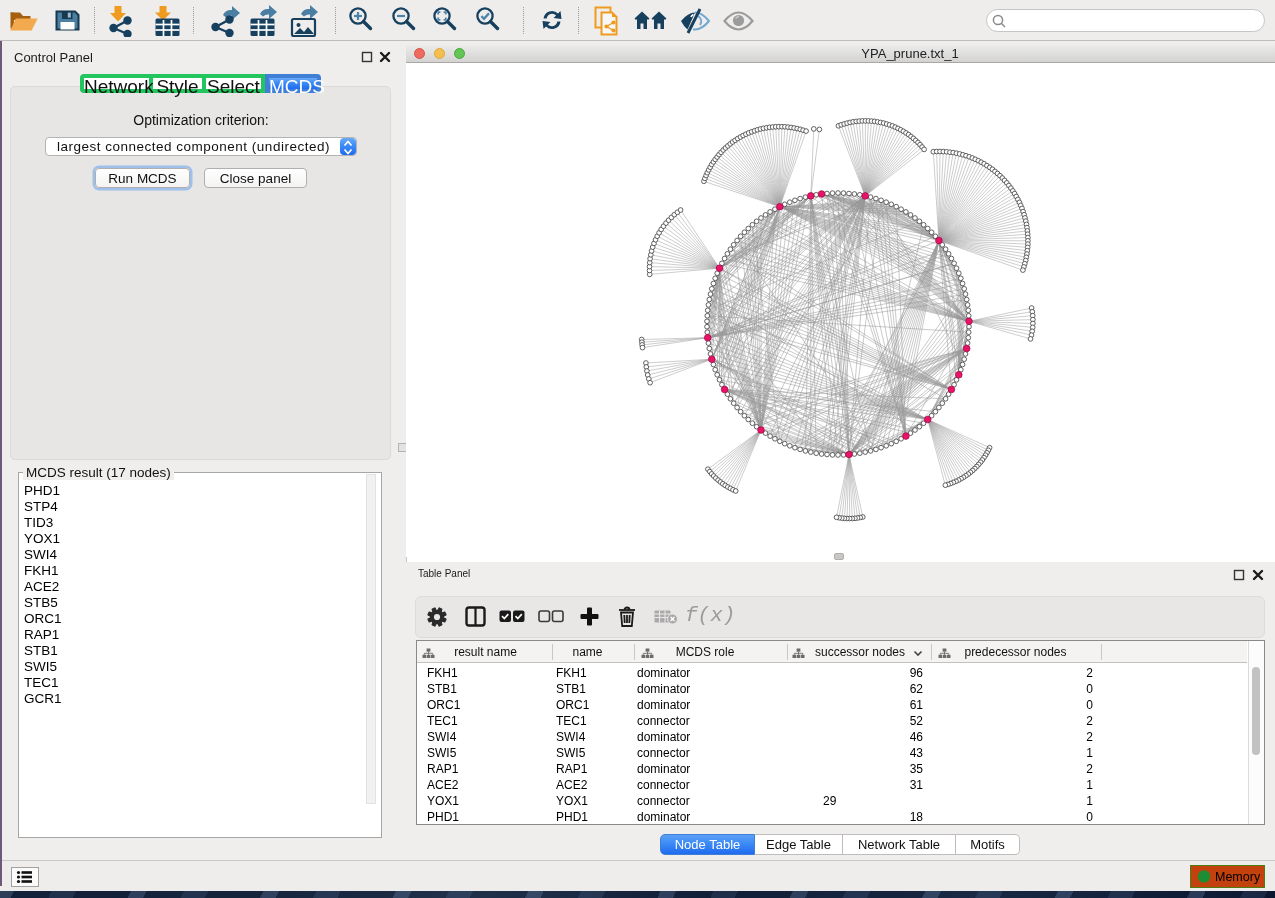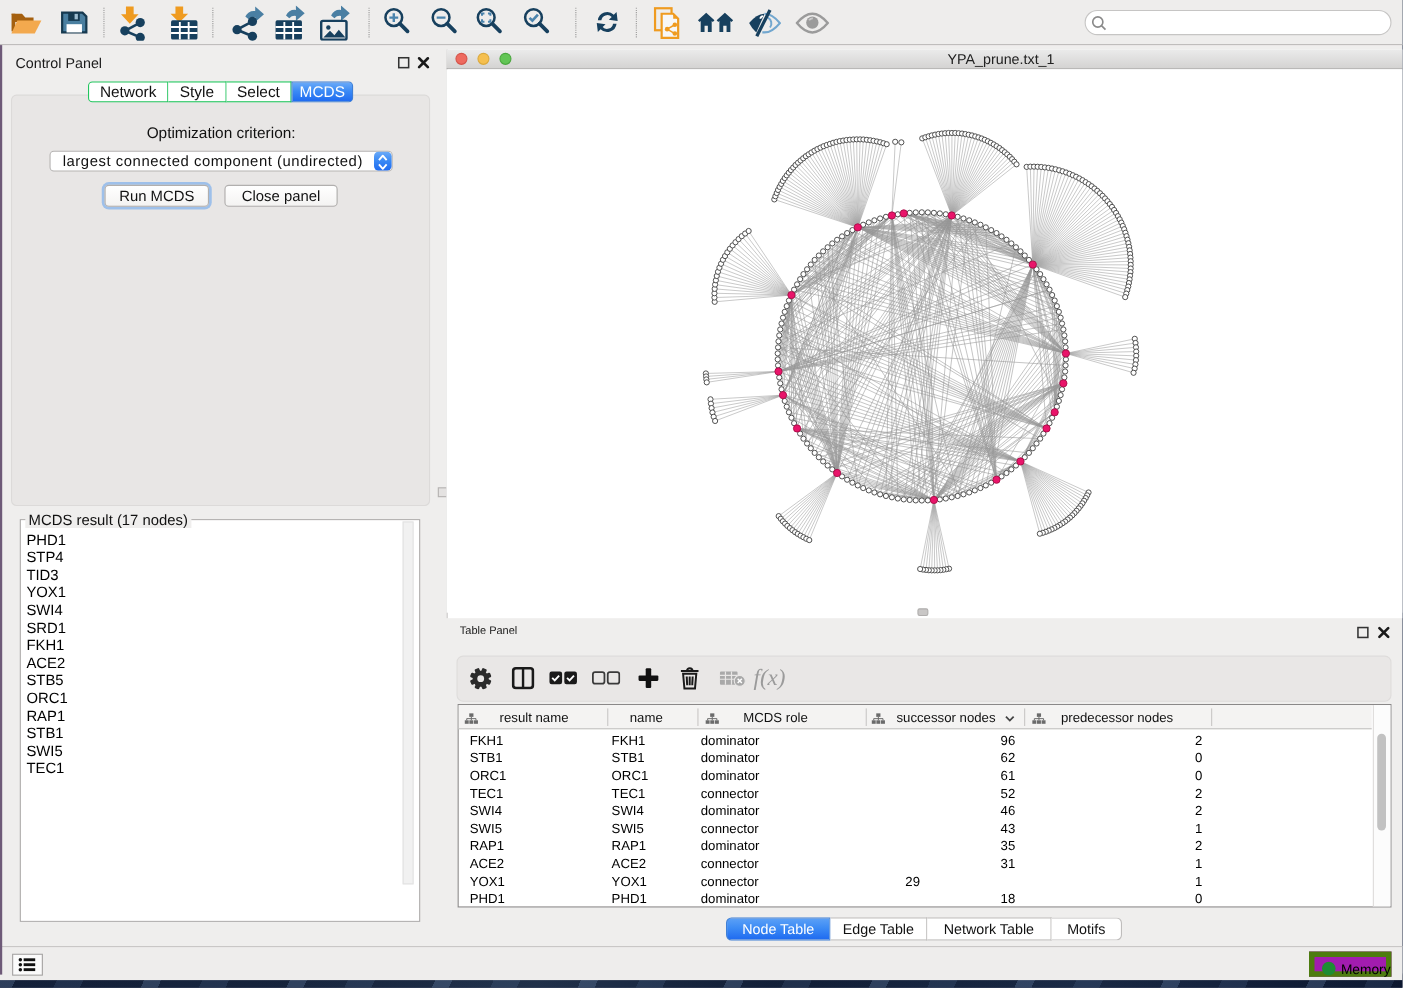--- a/index.html
+++ b/index.html
@@ -13,22 +13,22 @@
 #edgeline { left:0; top:41px; width:2px; height:845px; background:#6e5a78; z-index:30; }
 
 #toolbar { left:0; top:0; width:1275px; height:41px; background:#eeedec; border-bottom:1px solid #bfbdbc; }
 .tsep { position:absolute; top:7px; width:0; height:27px; border-left:1px dotted #9a9a9a; }
 .ticon { position:absolute; top:0; }
 #search { position:absolute; left:986px; top:9px; width:279px; height:23px; background:#fff;
   border:1px solid #c6c5c4; border-radius:12px; }
 
 #cp-title { left:14px; top:50px; width:200px; height:17px; font-size:13px; color:#1a1a1a; }
 .winbtn { position:absolute; width:12px; height:12px; }
-.tab { position:absolute; top:74px; height:19px; z-index:5; border:1px solid #22c55e; background:#fff;
-  font-size:14px; color:#111; text-align:center; line-height:17px; }
+.tab { position:absolute; top:74px; height:19px; z-index:5; border:4px solid #22c55e; background:#fff;
+  font-size:19px; color:#111; text-align:center; line-height:17px; }
 .tab.sel { background:linear-gradient(#6aaaf8,#3c8bf5 45%,#1f6bf0); color:#fff; border-color:#3f7fd6; }
 #cp-content { left:10px; top:86px; width:381px; height:374px; background:#e8e6e5;
   border:1px solid #dcdad9; border-radius:5px; }
 #opt-label { left:12px; top:112px; width:378px; text-align:center; font-size:14px; color:#111; }
 #dropdown { left:45px; top:137px; width:312px; height:19px; background:#fff; border:1px solid #b5b3b2;
   border-radius:4px; font-size:13.5px; letter-spacing:0.5px; color:#111; line-height:18px; padding-left:11px; }
 #dd-btn { left:340px; top:138px; width:16px; height:17px; border-radius:4px;
   background:linear-gradient(#6aaaf8,#3c8bf5 45%,#1f6bf0); }
 .btn { position:absolute; height:20px; background:linear-gradient(#ffffff,#f4f3f2);
   border:1px solid #b1afae; border-radius:4px; font-size:13.5px; color:#111; text-align:center; line-height:19px; }
@@ -57,21 +57,21 @@
 .hcell { position:absolute; top:644px; height:16px; line-height:16px; font-size:12px; color:#111; text-align:center; }
 .row { position:absolute; height:16px; line-height:16px; font-size:12px; color:#000; }
 #tbl-scroll { left:1248px; top:641px; width:16px; height:183px; background:#fcfcfc; border-left:1px solid #dddbda; }
 #tbl-thumb { left:1252px; top:667px; width:8px; height:88px; background:#c2c2c2; border-radius:4px; }
 .btab { position:absolute; top:834px; height:21px; border:1px solid #bfbdbc; background:#fff;
   font-size:13px; color:#111; text-align:center; line-height:19px; }
 .btab.sel { background:linear-gradient(#5ba0f6,#3c8bf5 45%,#1f6bf0); color:#fff; border-color:#3f7fd6; }
 
 #status { left:0; top:860px; width:1275px; height:31px; background:#eeedec; border-top:1px solid #c9c7c6; }
 #st-btn { left:11px; top:867px; width:28px; height:20px; background:#fbfbfb; border:1px solid #a3a1a0; }
-#mem-btn { left:1190px; top:865px; width:75px; height:23px; background:#a21caf; border:5px solid #4d7c0f; }
+#mem-btn { left:1190px; top:865px; width:75px; height:23px; background:#c2410c; border:1px solid #4d7c0f; }
 </style>
 </head>
 <body>
 <div class="abs" id="wall"></div>
 <div class="abs" style="left:0;top:888px;width:1275px;height:10px;background:repeating-linear-gradient(115deg,rgba(120,150,190,0.25) 0 14px,rgba(20,35,60,0.1) 14px 48px,rgba(90,120,160,0.18) 48px 70px,rgba(10,20,40,0.12) 70px 120px);"></div>
 <div class="abs" id="win"></div>
 <div class="abs" id="edgeline"></div>
 
 <div class="abs" id="toolbar"></div>
 <svg class="ticon" style="left:9px;top:7px" width="31" height="27" viewBox="0 0 31 27">
@@ -231,29 +231,29 @@
 <div class="abs btn" id="btn-run">Run MCDS</div>
 <div class="abs btn" id="btn-close">Close panel</div>
 
 <div class="abs" id="grp"></div>
 <div class="abs" id="grp-list">
 <div>PHD1</div>
     <div>STP4</div>
     <div>TID3</div>
     <div>YOX1</div>
     <div>SWI4</div>
-    <div>SRD1</div>
     <div>FKH1</div>
     <div>ACE2</div>
     <div>STB5</div>
     <div>ORC1</div>
     <div>RAP1</div>
     <div>STB1</div>
     <div>SWI5</div>
     <div>TEC1</div>
+    <div>GCR1</div>
 </div>
 <div class="abs" id="grp-scroll"></div>
 <div class="abs" id="grp-label">MCDS result (17 nodes)</div>
 <div class="abs" id="split-handle"></div>
 
 <div class="abs" id="net"></div>
 <div class="abs" id="net-title">
     <div class="t">YPA_prune.txt_1</div>
   </div>
 <div class="light" style="left:414px;background:#ee6a5f;border:1px solid #d5544a;"></div>
@@ -1307,21 +1307,21 @@
     <rect x="0.5" y="2.5" width="16" height="12" rx="1" fill="#a9a9a9"></rect>
 <g stroke="#e9e7e6" stroke-width="1.1">
       <line x1="0.5" y1="6" x2="16.5" y2="6"></line>
       <line x1="0.5" y1="9.5" x2="16.5" y2="9.5"></line>
       <line x1="5.5" y1="2.5" x2="5.5" y2="14.5"></line>
       <line x1="11" y1="2.5" x2="11" y2="14.5"></line>
     </g>
 <circle cx="18.5" cy="11" r="5" fill="#a9a9a9" stroke="#e9e7e6" stroke-width="1"></circle>
 <path d="M16.6 9.1 l3.8 3.8 M20.4 9.1 l-3.8 3.8" stroke="#fff" stroke-width="1.4"></path>
   </svg>
-<div class="abs" style="left:685px;top:604px;width:40px;height:26px;font-family:Liberation Serif, serif;font-style:italic;font-size:21px;color:#9b9b9b;">f(x)</div>
+<div class="abs" style="left:685px;top:604px;width:40px;height:26px;font-family:Liberation Mono, monospace;font-style:italic;font-size:21px;color:#9b9b9b;">f(x)</div>
 <div class="abs" id="tbl"></div>
 <div class="abs" id="tbl-head"></div>
 <div class="hsep" style="left:551.5px"></div>
 <div class="hsep" style="left:634.3px"></div>
 <div class="hsep" style="left:786.5px"></div>
 <div class="hsep" style="left:931.4px"></div>
 <div class="hsep" style="left:1101px"></div>
 <svg class="abs" style="left:422px;top:648px" width="13" height="10.5" viewBox="0 0 13 10.5">
     <g fill="#6b6b6b">
       <rect x="4.6" y="0.5" width="3.8" height="3.2"></rect>

